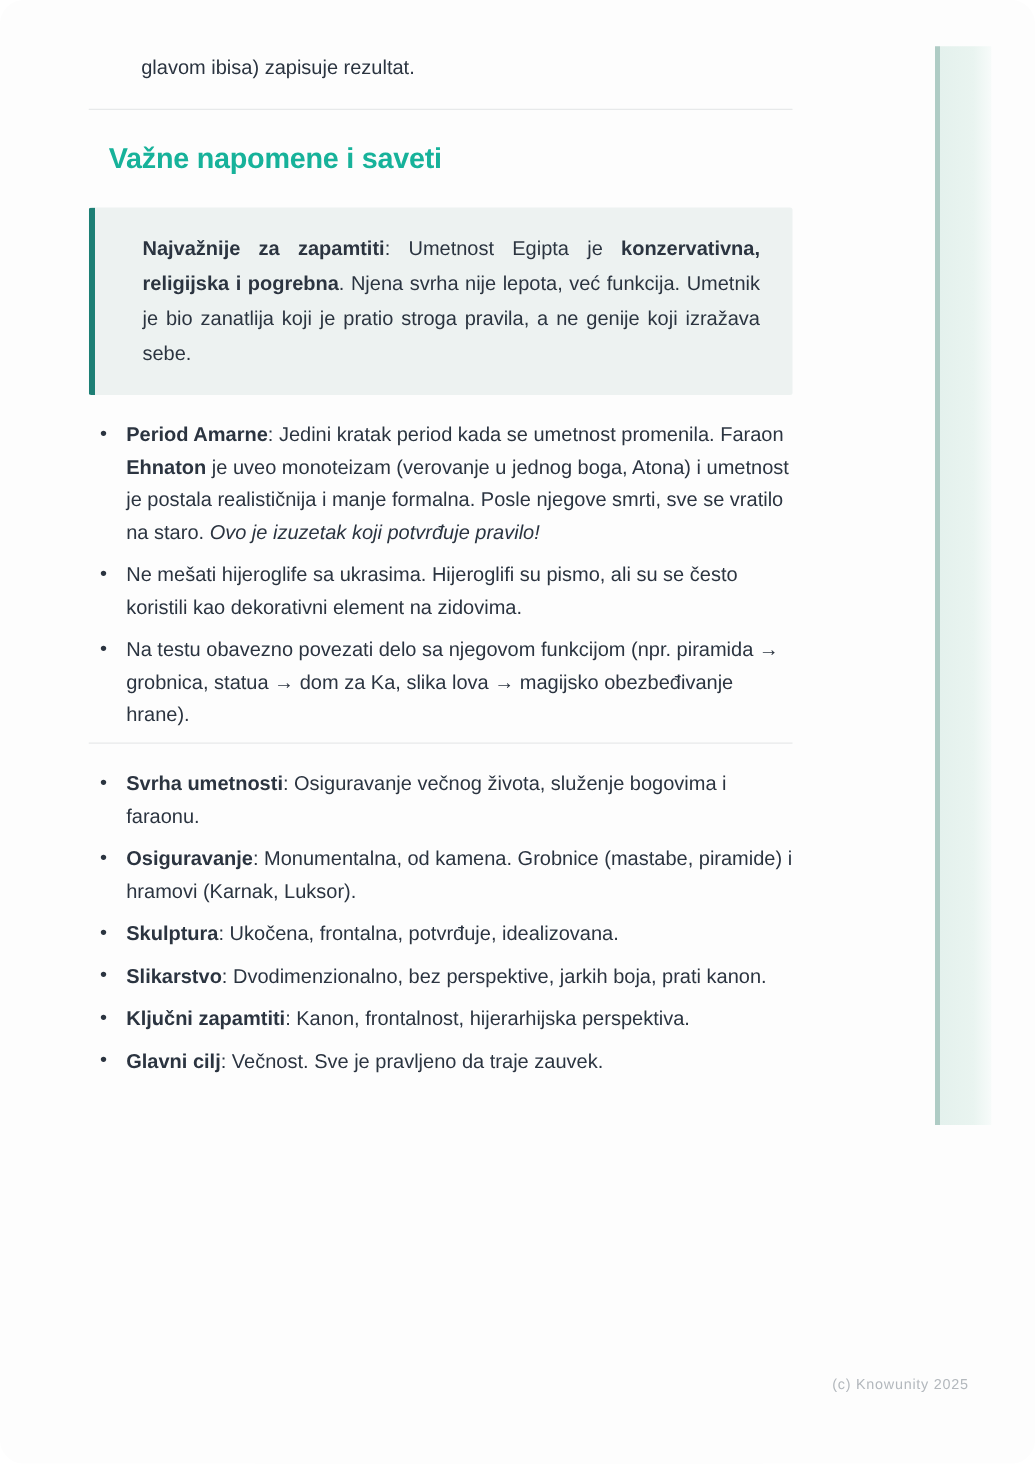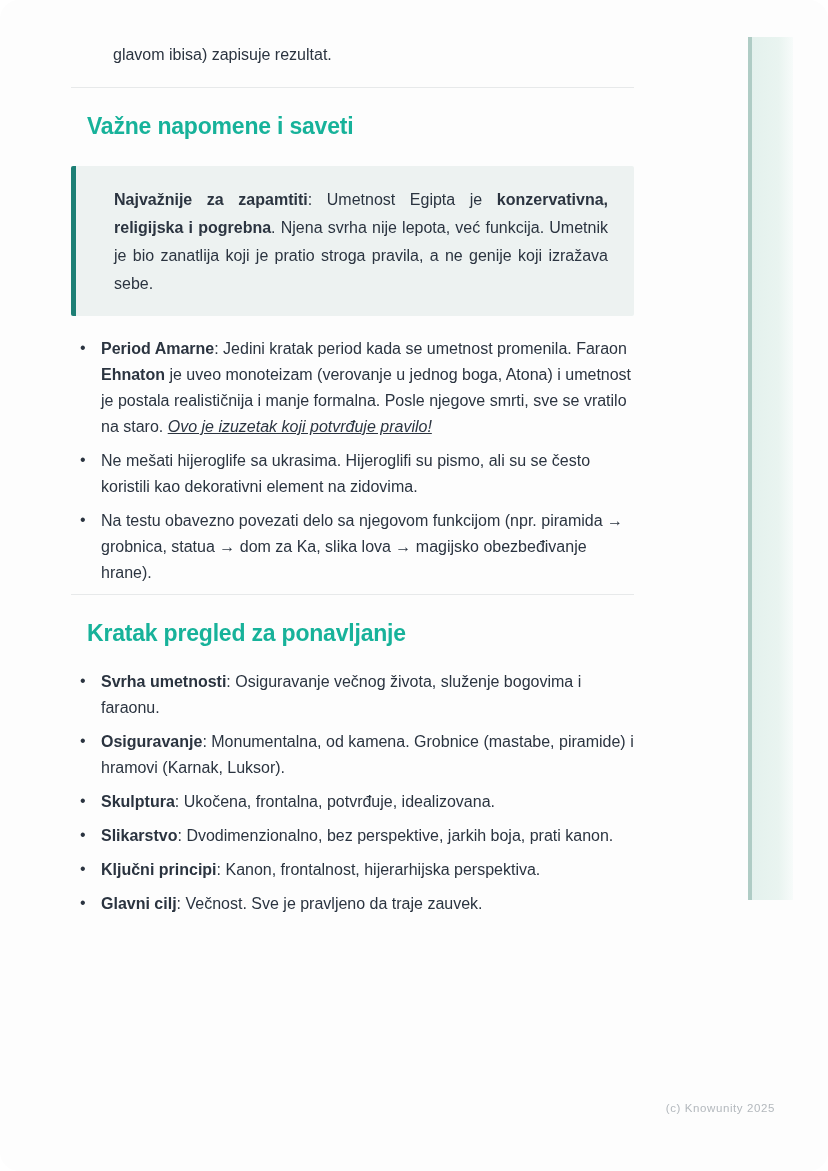--- a/index.html
+++ b/index.html
@@ -55,21 +55,21 @@
   ul.bullets li{
     position:relative;
     padding-left:22px;
     margin:0 0 8px 0;
   }
   .bullet-dot{
     position:absolute;left:1px;top:-1px;
     font-size:16px;
   }
   .seg-b{font-weight:700;text-align:right;}
-  .seg-i{font-style:italic;text-decoration:underline;}
+  .seg-i{font-style:italic;}
   .footer-credit{
     position:absolute;
     top:1102px;right:53px;
     font-size:11.5px;
     color:var(--footer_text);
     letter-spacing:0.6px;
   }
   .edge-bar{
     position:absolute;
     left:748px;top:37px;
@@ -95,28 +95,27 @@
     <div class="callout"><span class="seg-b">Najvažnije za zapamtiti</span><span class="seg-n">: Umetnost Egipta je </span><span class="seg-b">konzervativna, religijska i pogrebna</span><span class="seg-n">. Njena svrha nije lepota, već funkcija. Umetnik je bio zanatlija koji je pratio stroga pravila, a ne genije koji izražava sebe.</span></div>
 
     <ul class="bullets">
         <li><span class="bullet-dot">•</span><span><span class="seg-b">Period Amarne</span><span class="seg-n">: Jedini kratak period kada se umetnost promenila. Faraon </span><span class="seg-b">Ehnaton</span><span class="seg-n"> je uveo monoteizam (verovanje u jednog boga, Atona) i umetnost je postala realističnija i manje formalna. Posle njegove smrti, sve se vratilo na staro. </span><span class="seg-i">Ovo je izuzetak koji potvrđuje pravilo!</span></span></li>
         <li><span class="bullet-dot">•</span><span><span class="seg-n">Ne mešati hijeroglife sa ukrasima. Hijeroglifi su pismo, ali su se često koristili kao dekorativni element na zidovima.</span></span></li>
         <li><span class="bullet-dot">•</span><span><span class="seg-n">Na testu obavezno povezati delo sa njegovom funkcijom (npr. piramida → grobnica, statua → dom za Ka, slika lova → magijsko obezbeđivanje hrane).</span></span></li>
       </ul>
 
     <hr class="divider divider-2">
 
-    <h2 class="section-title">Kratak pregled za ponavljanje</h2>
 
     <ul class="bullets">
         <li><span class="bullet-dot">•</span><span><span class="seg-b">Svrha umetnosti</span><span class="seg-n">: Osiguravanje večnog života, služenje bogovima i faraonu.</span></span></li>
         <li><span class="bullet-dot">•</span><span><span class="seg-b">Osiguravanje</span><span class="seg-n">: Monumentalna, od kamena. Grobnice (mastabe, piramide) i hramovi (Karnak, Luksor).</span></span></li>
         <li><span class="bullet-dot">•</span><span><span class="seg-b">Skulptura</span><span class="seg-n">: Ukočena, frontalna, potvrđuje, idealizovana.</span></span></li>
         <li><span class="bullet-dot">•</span><span><span class="seg-b">Slikarstvo</span><span class="seg-n">: Dvodimenzionalno, bez perspektive, jarkih boja, prati kanon.</span></span></li>
-        <li><span class="bullet-dot">•</span><span><span class="seg-b">Ključni principi</span><span class="seg-n">: Kanon, frontalnost, hijerarhijska perspektiva.</span></span></li>
+        <li><span class="bullet-dot">•</span><span><span class="seg-b">Ključni zapamtiti</span><span class="seg-n">: Kanon, frontalnost, hijerarhijska perspektiva.</span></span></li>
         <li><span class="bullet-dot">•</span><span><span class="seg-b">Glavni cilj</span><span class="seg-n">: Večnost. Sve je pravljeno da traje zauvek.</span></span></li>
       </ul>
 
   </div>
 
   <div class="footer-credit">(c) Knowunity 2025</div>
 
   <div class="edge-bar"></div>
 
 </div>

